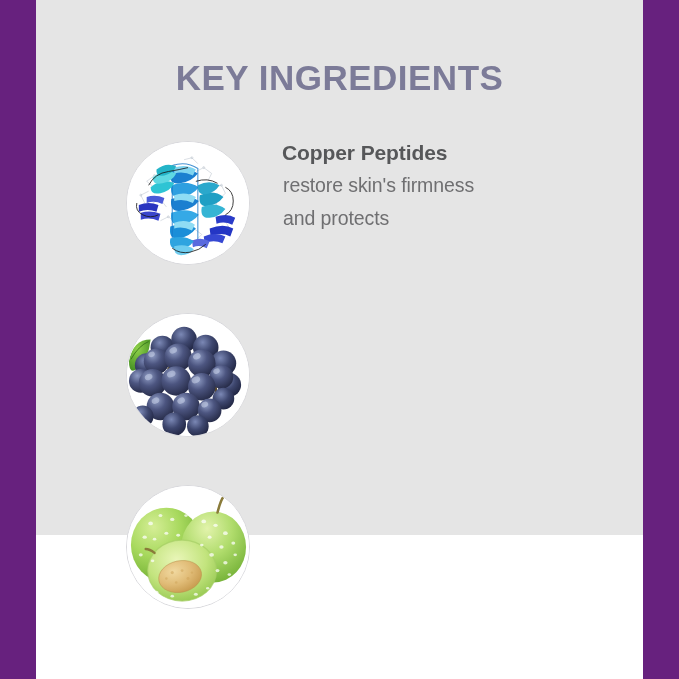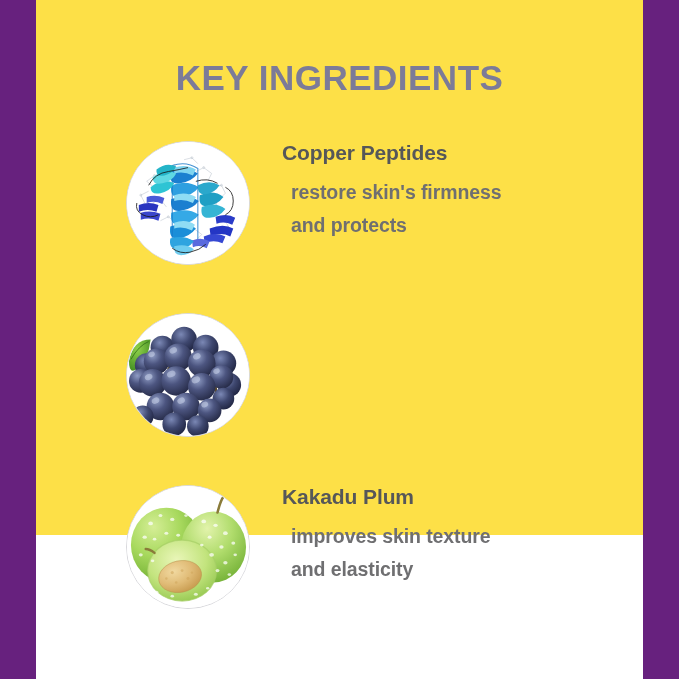--- a/index.html
+++ b/index.html
@@ -31,21 +31,21 @@
   }
   .band-left  { left: 0; }
   .band-right { right: 0; }
 
   .content {
     position: absolute;
     left: 36px;
     top: 0;
     width: 607px;
     height: 535px;
-    background: #fde047;
+    background: #e5e5e5;
   }
 
   .page-title {
     position: absolute;
     top: 58px;
     left: 0;
     width: 607px;
     text-align: center;
     font-size: 35px;
     font-weight: bold;
@@ -92,25 +92,25 @@
     font-weight: bold;
     color: #565759;
     line-height: 28px;
     letter-spacing: -0.1px;
     margin: 0 0 2px 0;
     font-family: "Liberation Sans", sans-serif;
   }
 
   .item-desc {
     font-size: 19.5px;
-    font-weight: bold;
+    font-weight: normal;
     color: #6f6f71;
     line-height: 33px;
     letter-spacing: -0.1px;
-    margin: 9px;
+    margin: 1px;
     font-family: "Liberation Sans", sans-serif;
   }
   .item-desc span { display: block; }
 </style>
 </head>
 <body>
 
 <div class="poster">
 
   <div class="band band-left"></div>
@@ -363,24 +363,17 @@
                 <ellipse cx="92" cy="86" rx="2" ry="1.6"></ellipse>
               <ellipse cx="76" cy="60" rx="1.8" ry="1.4"></ellipse>
                 <ellipse cx="104" cy="90" rx="1.8" ry="1.4"></ellipse>
               <ellipse cx="30" cy="108" rx="2" ry="1.6"></ellipse>
                 <ellipse cx="46" cy="112" rx="1.8" ry="1.4"></ellipse>
               <ellipse cx="70" cy="110" rx="2" ry="1.6"></ellipse>
                 <ellipse cx="82" cy="104" rx="1.7" ry="1.3"></ellipse>
             </g>
           </svg>
         </div>
-        <div class="item-text">
-          <p class="item-title">Kakadu Plum</p>
-          <p class="item-desc">
-            <span>improves skin texture</span>
-            <span>and elasticity</span>
-          </p>
-        </div>
       </div>
 
     </div>
   </div>
 </div>
 
 </body></html>

